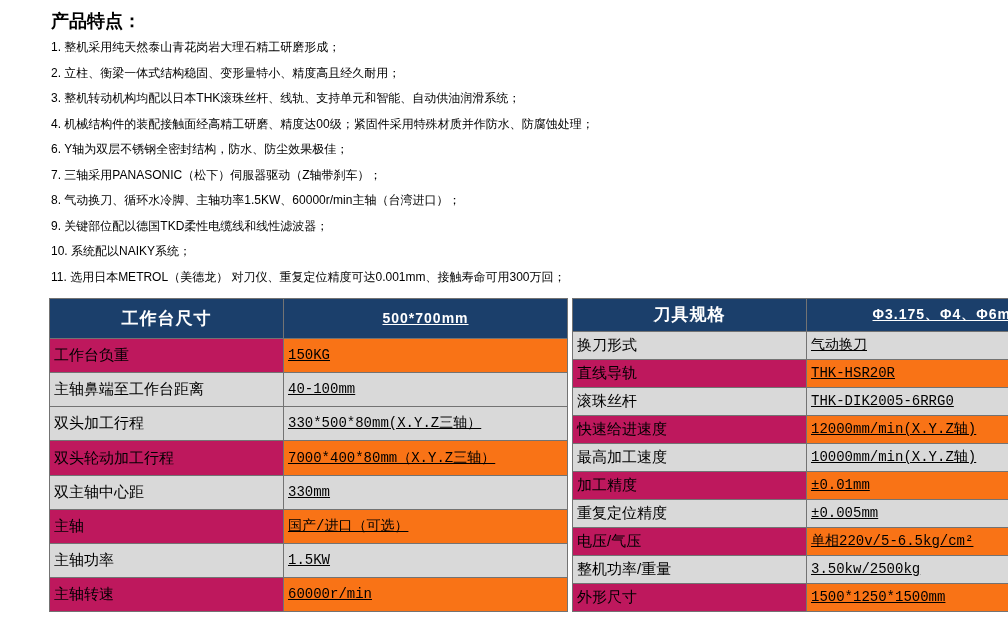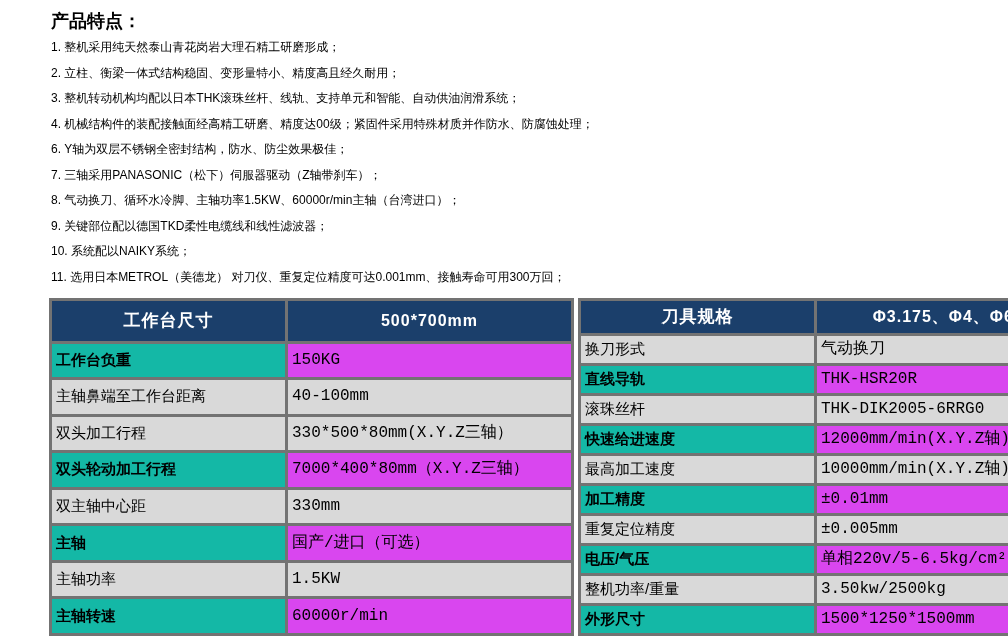--- a/index.html
+++ b/index.html
@@ -44,43 +44,43 @@
     gap: 4px;
     margin-top: 8px;
   }
   table.spec {
     border-collapse: collapse;
     table-layout: fixed;
     width: 500px;
     font-size: 15px;
   }
   table.spec td {
-    border: 3px solid #737373;
+    border: 1px solid #737373;
     padding: 2px 4px 3px 4px;
     height: 22px;
     line-height: 22px;
     white-space: nowrap;
     overflow: hidden;
   }
   table.spec .hdr td {
     background: #1b3f6b;
     color: #ffffff;
     font-weight: bold;
     font-size: 17px;
     text-align: center;
     height: 27px;
     line-height: 27px;
     letter-spacing: 1px;
   }
   table.spec tr.odd td.k { background: #d9d9d9; }
   table.spec tr.odd td.v { background: #d9d9d9; }
-  table.spec tr.even td.k { background: #14b8a6; font-weight: bold; }
-  table.spec tr.even td.v { background: #d946ef; }
+  table.spec tr.even td.k { background: #be185d; }
+  table.spec tr.even td.v { background: #f97316; }
   table.spec td.k { width: 225px; }
-  table.spec td.v { width: 275px; font-family: "Liberation Mono", "DejaVu Sans Mono", monospace; font-size: 16px; }
+  table.spec td.v { width: 275px; font-family: "Liberation Mono", "DejaVu Sans Mono", monospace; font-size: 14px; text-decoration: underline; }
   table.spec .hdr td.k, table.spec .hdr td.v { font-family: "Liberation Sans", sans-serif; }
 </style>
 </head>
 <body>
 
 <div class="page">
 
   <div class="features-title">产品特点：</div>
 
   <ul class="features-list">

